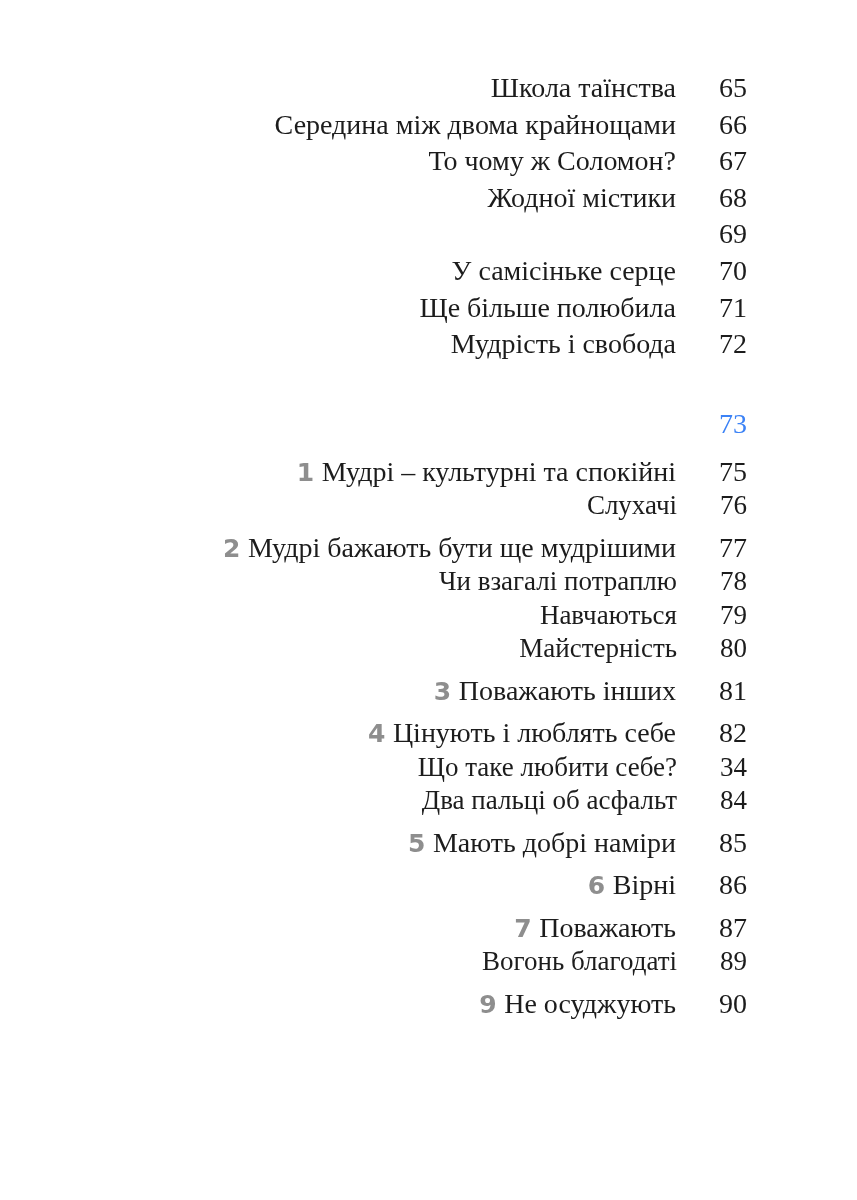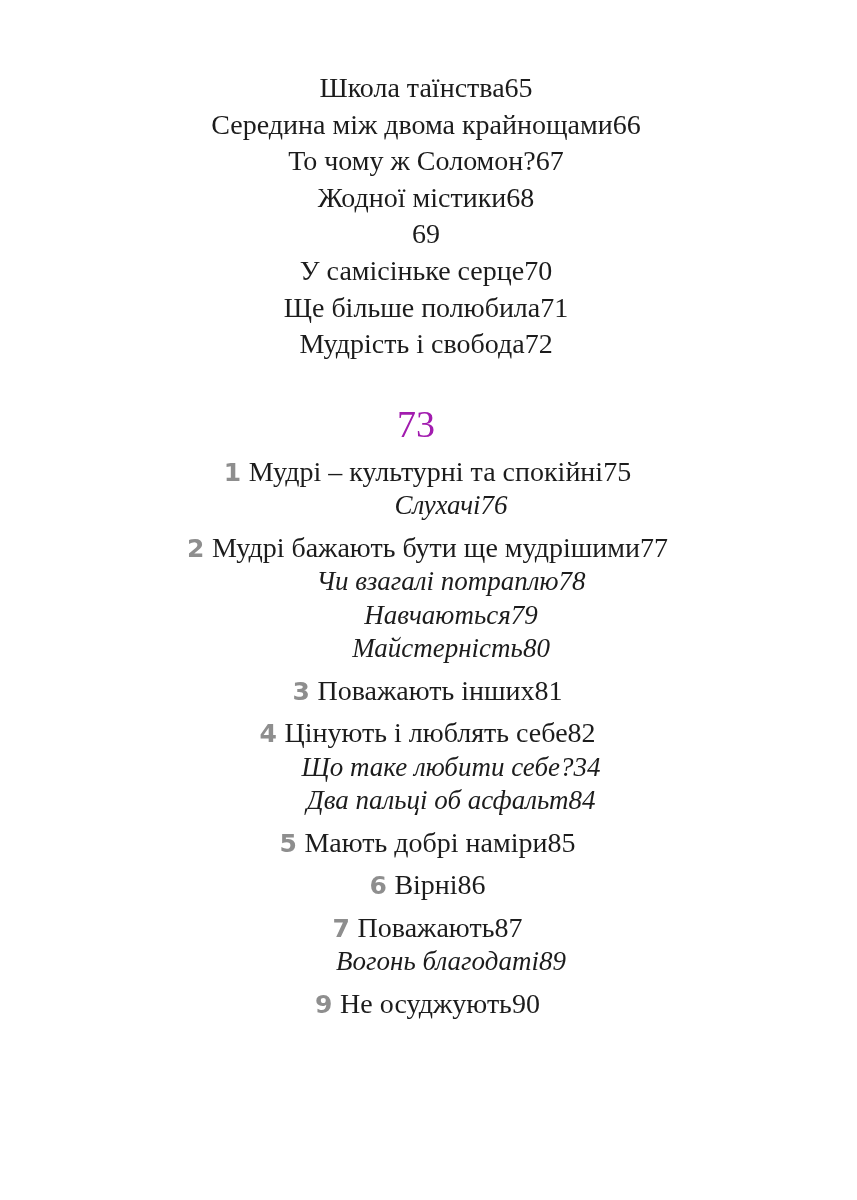--- a/index.html
+++ b/index.html
@@ -14,43 +14,44 @@
     color: #1c1c1c;
   }
   .toc {
     position: absolute;
     top: 70px;
     left: 85px;
     right: 110px;
   }
   .row {
     display: flex;
-    justify-content: center;
+    justify-content: flex-end;
     align-items: baseline;
+    gap: 43px;
   }
   .row .title { white-space: nowrap; }
   .row .pageno { white-space: nowrap; }
 
   .plain {
     font-size: 28px;
     line-height: 36.6px;
     padding-left: 20px;
   }
 
   .heading {
     margin-top: 38px;
     font-size: 30px;
     line-height: 46px;
     letter-spacing: 1px;
     color: #3a3a3a;
   }
   .heading .pageno {
     letter-spacing: 0;
-    font-size: 38px;
-    color: #a21caf;
+    font-size: 28px;
+    color: #3b82f6;
   }
 
   .num {
     font-size: 28px;
     line-height: 33.5px;
     margin-top: 8px;
     padding-left: 23px;
   }
   .num-badge {
     display: inline-block;
@@ -58,21 +59,20 @@
     font-family: "DejaVu Sans", sans-serif;
     font-weight: bold;
     font-size: 25px;
     color: #8e8e8e;
   }
 
   .sub {
     font-size: 27px;
     line-height: 33.5px;
     padding-left: 70px;
-    font-style: italic;
   }
 </style>
 </head>
 <body>
 
 <div class="page">
   <div class="toc">
 
     <div class="row plain">
       <span class="title">Школа таїнства</span>

